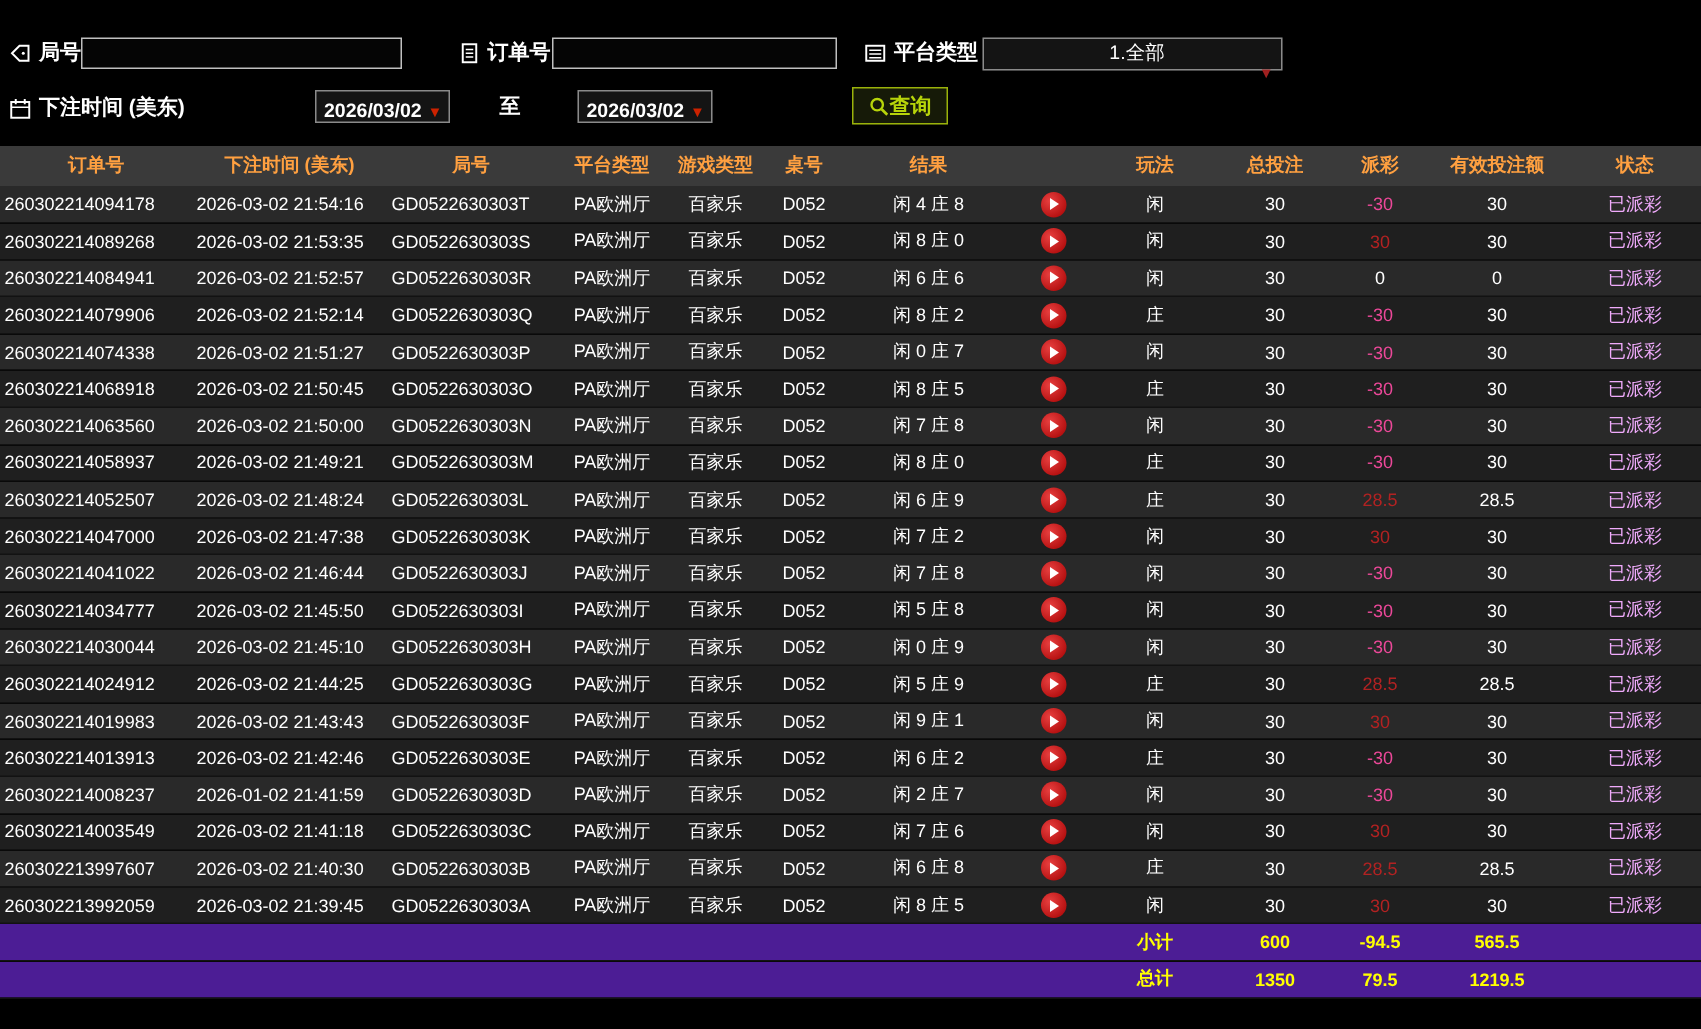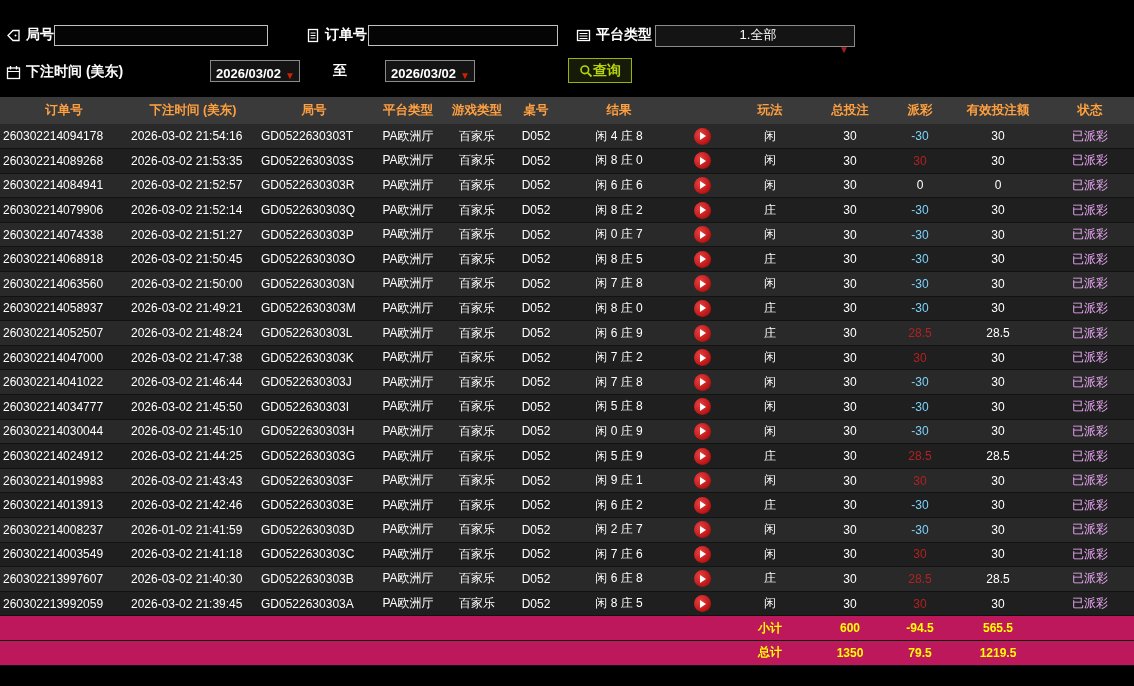--- a/index.html
+++ b/index.html
@@ -28,24 +28,24 @@
   
   table { border-collapse:collapse; table-layout:fixed; width:1134px; }
   thead th { height:27px; background:#3a3a3a; color:#ffa040; font-size:12.5px; font-weight:bold;
              white-space:nowrap; overflow:hidden; }
   tbody td { height:24.6px; font-size:12px; color:#fff; text-align:center; white-space:nowrap;
              overflow:hidden; border-bottom:1px solid #121212; vertical-align:middle; }
   tr.odd  { background:#292929; }
   tr.even { background:#1f1f1f; }
   td.left { text-align:left; padding-left:3px; }
   td.pos  { color:#b22222; }
-  td.neg  { color:#7dd3fc; }
+  td.neg  { color:#ec4899; }
   td.zero { color:#fff; }
   td.status { color:#f0abfc; }
-  tr.footer { background:#be185d; }
+  tr.footer { background:#4c1d95; }
   tr.footer td { color:#ffff00; font-weight:bold; }
 
   .play-btn { display:inline-flex; align-items:center; justify-content:center; width:17px; height:17px;
               border-radius:50%; background:radial-gradient(circle at 35% 35%, #e84040, #a40000);
               cursor:pointer; vertical-align:middle; }
   .play-btn .tri { width:0; height:0; border-left:6px solid #fff; border-top:4px solid transparent;
                    border-bottom:4px solid transparent; margin-left:2px; }
 </style>
 </head>
 <body>

